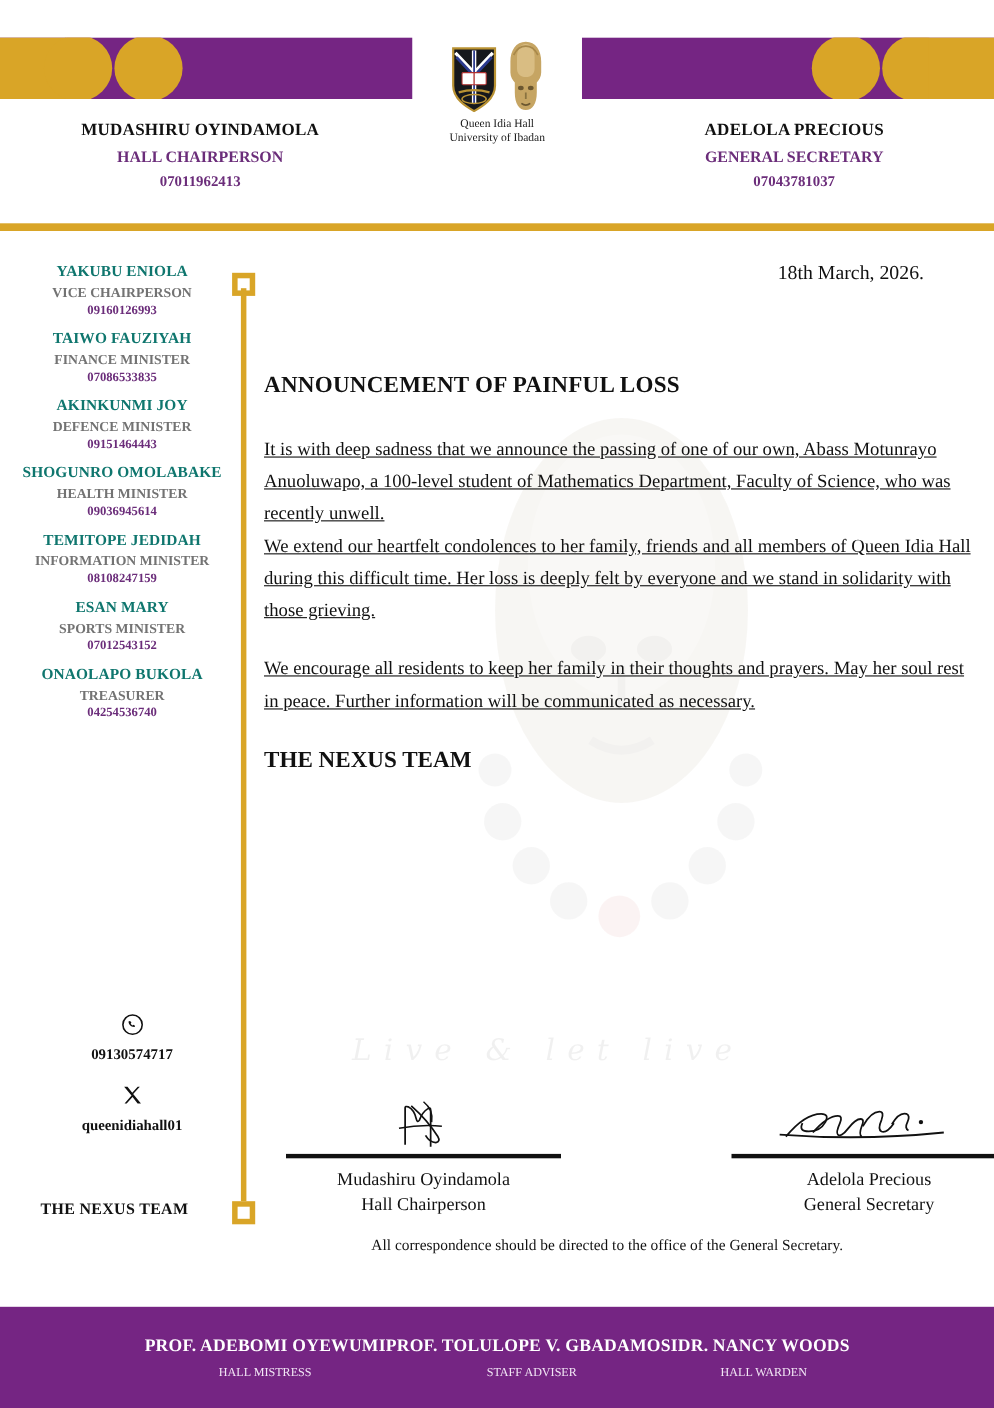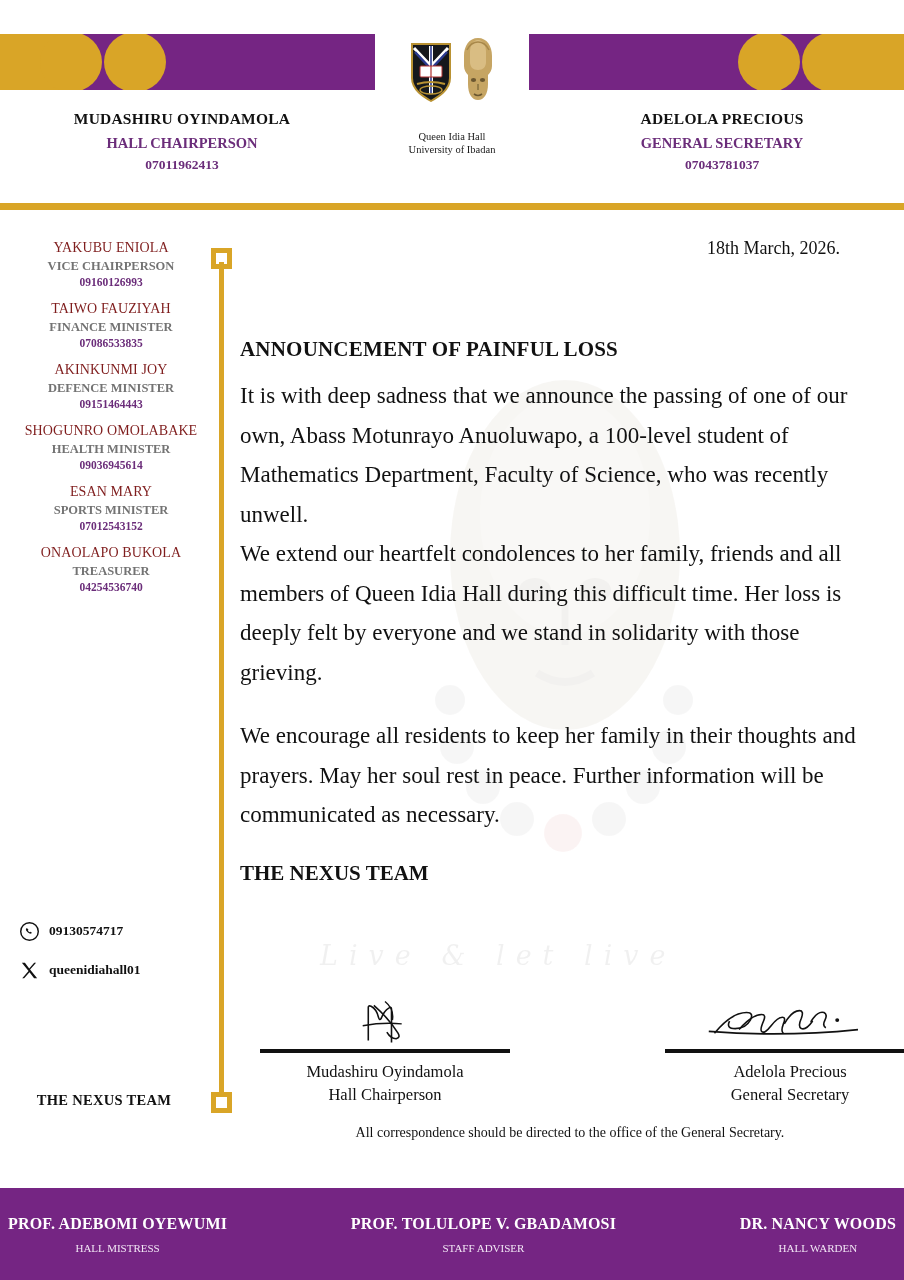--- a/index.html
+++ b/index.html
@@ -23,21 +23,21 @@
 
   .bar-purple { position:absolute; top:0; width:100%; height:56px; background:#752583; }
 
   
   .gold-c { position:absolute; top:-2px; width:62px; height:60px; background:#D9A527; border-radius:50%; }
   .gold-rect { position:absolute; top:0; height:56px; background:#D9A527; }
 
   
   .logo-block {
     position:absolute; top:32px; left:0; width:904px;
-    display:flex; flex-direction:column; align-items:center; z-index:5;gap:24px;
+    display:flex; flex-direction:column; align-items:center; z-index:5;
   }
   .crests { display:flex; align-items:flex-end; gap:8px; height:70px; }
   .crest-shield { width:44px; height:62px; }
   .crest-mask   { width:34px; height:66px; }
   .logo-caption {
     margin-top:4px; text-align:center; font-size:10.5px;
     line-height:1.25; color:#1a1a1a; font-family:"Liberation Serif", serif;
   }
 
   
@@ -62,35 +62,35 @@
 
   
   .divider-gold {
     position:absolute; top:203px; left:0; width:904px; height:7px; background:#D9A527;
   }
 
   
   .sidebar { position:absolute; top:240px; left:0; width:222px; }
   .sb-entry { text-align:center; margin-bottom:13px; }
   .sb-entry .nm {
-    font-weight:normal; font-size:14px; color:#7f1d1d; letter-spacing:.1px;
+    font-weight:bold; font-size:14px; color:#0f766e; letter-spacing:.1px;
     font-family:"Liberation Serif", serif;
   }
   .sb-entry .rl {
     font-weight:bold; font-size:12.5px; color:#737373; margin-top:3px;
     font-family:"Liberation Serif", serif;
   }
   .sb-entry .ph {
     font-weight:bold; font-size:11.5px; color:#6B2D7A; margin-top:2px;
     font-family:"Liberation Serif", serif;
   }
 
   
   .socials { position:absolute; top:920px; left:0; width:222px; }
-  .soc-row { display:flex; align-items:center; gap:9px; margin-bottom:17px; padding-left:18px; }
+  .soc-row { display:flex; align-items:center; gap:9px; margin-bottom:17px; padding-left:18px;flex-direction:column; }
   .soc-ic { width:22px; height:22px; flex:0 0 22px; display:flex; align-items:center; justify-content:center; }
   .soc-tx { font-weight:bold; font-size:13.5px; color:#111; font-family:"Liberation Serif", serif; }
   .soc-tx.small { font-size:11px; line-height:1.2; }
 
   .nexus-side {
     position:absolute; top:1092px; left:0; width:208px; text-align:center;
     font-weight:bold; font-size:14.5px; color:#111; letter-spacing:.3px;
     font-family:"Liberation Serif", serif;
   }
 
@@ -110,22 +110,23 @@
     text-align:right; font-size:18px; color:#111; padding-right:45px;
     font-family:"Liberation Serif", serif;
   }
 
   .ann-title {
     font-weight:bold; font-size:21px; color:#111;
     margin-top:78px; letter-spacing:.2px; font-family:"Liberation Serif", serif;
   }
 
   .body-text {
-    margin-top:14px; font-size:23px; line-height:1.72; color:#111;
-    font-family:"Liberation Serif", serif;
+    margin-top:32px; font-size:17px; line-height:1.72; color:#111;
+    font-family:"Liberation Serif", serif;
+    text-decoration:underline;
   }
   .body-text p { margin:0; }
   .body-text p.gap { margin-top:24px; }
 
   .signoff {
     margin-top:26px; font-weight:bold; font-size:21px; color:#111;
     font-family:"Liberation Serif", serif;
   }
 
   
@@ -144,30 +145,30 @@
   .sigs { position:absolute; top:995px; left:240px; width:645px; height:120px; }
   .sig-col { position:absolute; width:250px; text-align:center; }
   .sig-col.l { left:20px; }
   .sig-col.r { left:425px; }
   .sig-mark { height:52px; display:flex; align-items:flex-end; justify-content:center; }
   .sig-rule { height:4px; background:#111; width:100%; margin-top:2px; }
   .sig-nm { font-size:16.5px; color:#111; margin-top:9px; font-family:"Liberation Serif", serif; }
   .sig-rl { font-size:16.5px; color:#111; margin-top:3px; font-family:"Liberation Serif", serif; }
 
   .correspondence {
-    position:absolute; top:1125px; left:240px; width:660px; text-align:center;
+    position:absolute; top:1125px; left:222px; width:660px; text-align:center;
     font-size:14px; color:#111; font-family:"Liberation Serif", serif;
   }
 
   
   .footer {
     position:absolute; bottom:0; left:0; width:904px; height:92px;
     background:#752583; display:flex; align-items:center; justify-content:center;
   }
-  .footer-inner { display:flex; width:904px; justify-content:space-between; align-items:flex-start; padding:0 8px; }
+  .footer-inner { display:flex; width:904px; justify-content:center; align-items:flex-start; padding:0 8px; }
   .f-col { text-align:center; }
   .f-nm {
     font-weight:bold; font-size:16px; color:#ffffff; letter-spacing:.2px;
     font-family:"Liberation Serif", serif;
   }
   .f-rl {
     font-size:11px; color:#f2e6f5; margin-top:9px;
     font-family:"Liberation Serif", serif;
   }
   .footer-topline { position:absolute; bottom:92px; left:0; width:904px; height:4px; background:#ffffff; }
@@ -253,20 +254,25 @@
       <div class="nm">AKINKUNMI JOY</div>
       <div class="rl">DEFENCE MINISTER</div>
       <div class="ph">09151464443</div>
     </div>
     <div class="sb-entry">
       <div class="nm">SHOGUNRO OMOLABAKE</div>
       <div class="rl">HEALTH MINISTER</div>
       <div class="ph">09036945614</div>
     </div>
     <div class="sb-entry">
+      <div class="nm">TEMITOPE JEDIDAH</div>
+      <div class="rl">INFORMATION MINISTER</div>
+      <div class="ph">08108247159</div>
+    </div>
+    <div class="sb-entry">
       <div class="nm">ESAN MARY</div>
       <div class="rl">SPORTS MINISTER</div>
       <div class="ph">07012543152</div>
     </div>
     <div class="sb-entry">
       <div class="nm">ONAOLAPO BUKOLA</div>
       <div class="rl">TREASURER</div>
       <div class="ph">04254536740</div>
     </div>
   </div>

